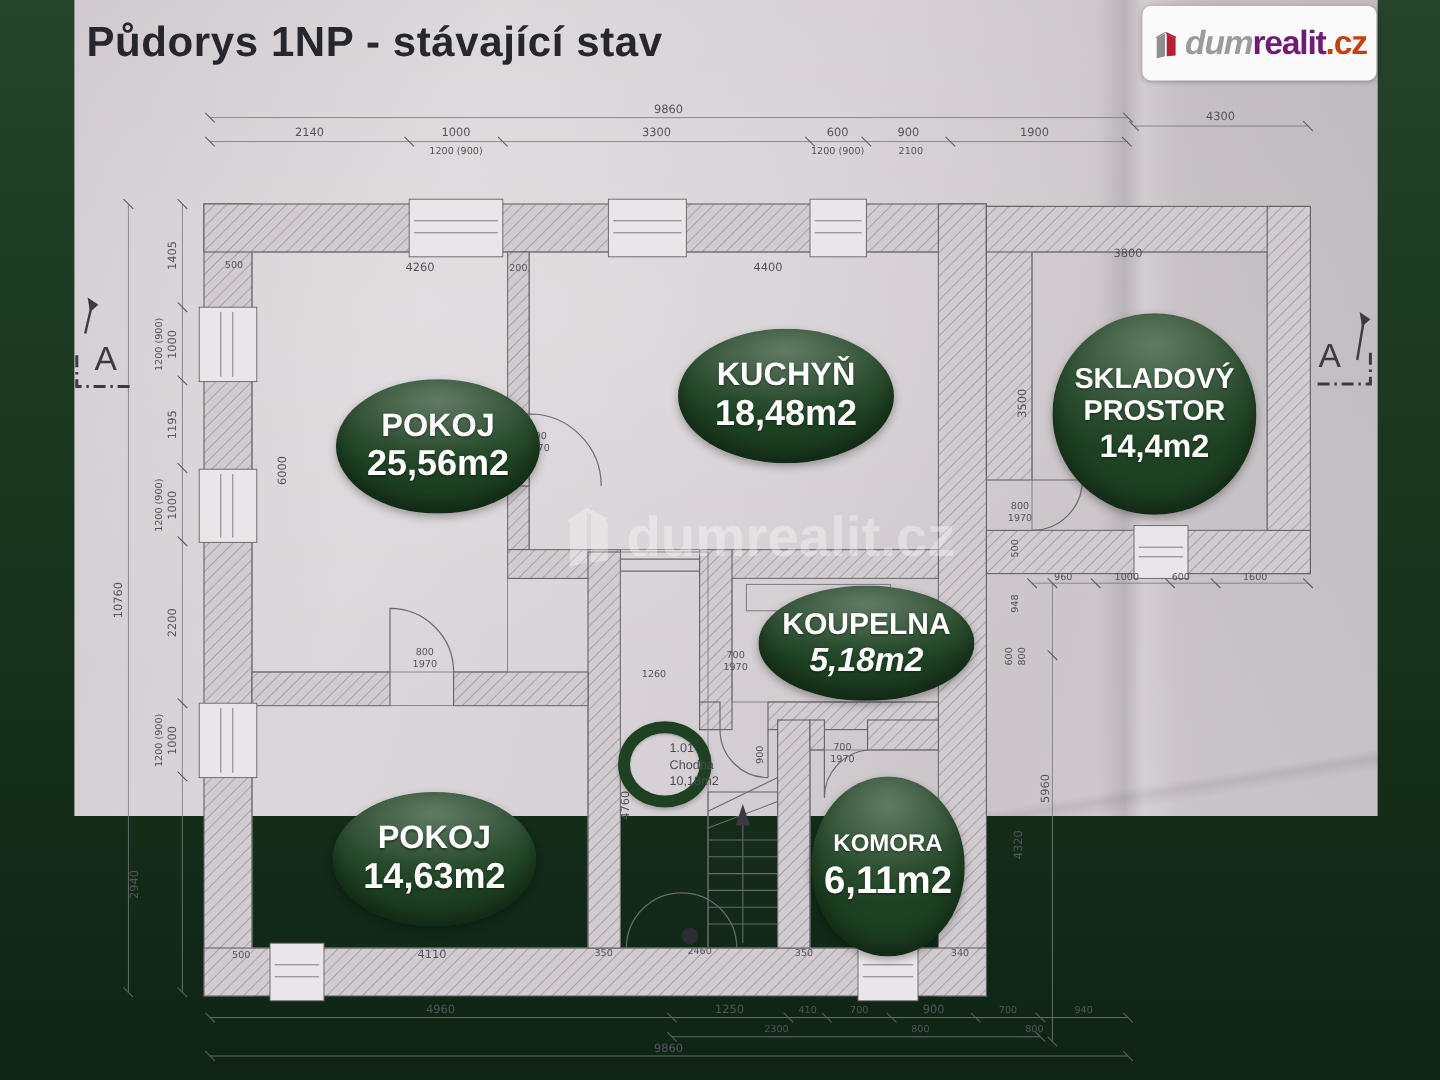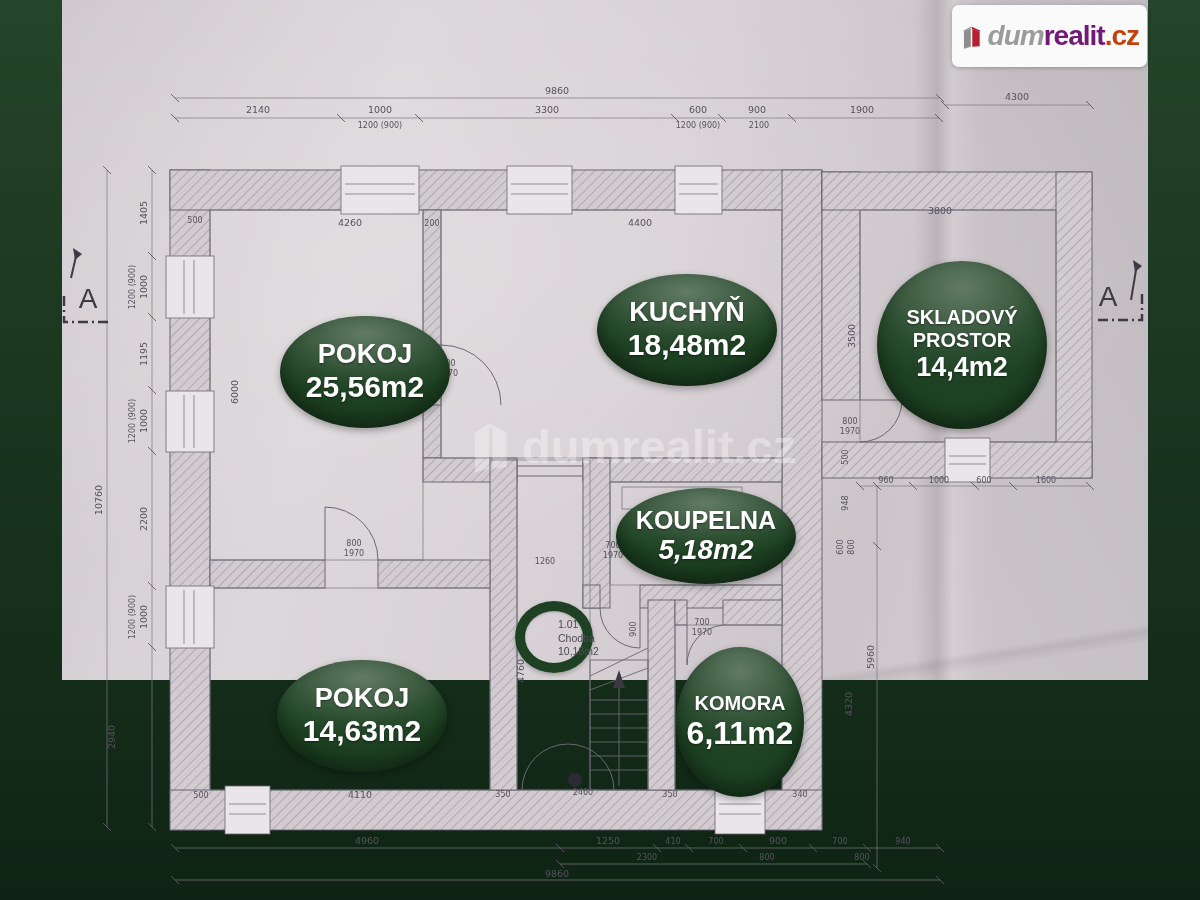--- a/index.html
+++ b/index.html
@@ -55,21 +55,21 @@
   }
   .badge{
     position:absolute;border-radius:50%;
     background:radial-gradient(ellipse 120% 90% at 50% 16%,rgba(255,255,255,.30),rgba(255,255,255,.05) 45%,rgba(0,0,0,0) 62%),#1d4122;
     box-shadow:inset 0 -10px 16px rgba(0,0,0,.38),0 3px 7px rgba(0,0,0,.30);
     display:flex;flex-direction:column;align-items:center;justify-content:center;
     color:#fff;text-align:center;line-height:1.15;
   }
   .badge .b-name{font-weight:bold;font-size:27px;text-shadow:0 1px 2px rgba(0,0,0,.45);}
   .badge .b-area{font-weight:bold;font-size:30px;text-shadow:0 1px 2px rgba(0,0,0,.45);}
-  .badge.sklad .b-name{font-size:20px;}
+  .badge.sklad .b-name{font-size:24px;}
   .badge.sklad .b-area{font-size:27px;}
   .badge.koupelna .b-name{font-size:25px;}
   .badge.koupelna .b-area{font-size:28px;font-style:italic;}
   .badge.komora .b-name{font-size:20px;}
   .badge.komora .b-area{font-size:32px;}
   .ring-badge{
     position:absolute;left:515px;top:601px;width:78px;height:72px;border-radius:50%;
     border:10px solid #1d4122;box-sizing:border-box;
     box-shadow:0 2px 4px rgba(0,0,0,.25), inset 0 1px 2px rgba(0,0,0,.25);
   }
@@ -276,20 +276,21 @@
       </g>
       <g>
         <text class="secA" x="1046" y="306">A</text>
         <line x1="1069" y1="300" x2="1075" y2="264" stroke="#3c3a44" stroke-width="2"></line>
         <polygon points="1071,260 1080,266 1073,272" fill="#3c3a44"></polygon>
         <path d="M1036,320 L1080,320 L1080,294" stroke="#3c3a44" stroke-width="2.5" fill="none" stroke-dasharray="10 4 2 4"></path>
       </g>
     </svg>
   </div>
 
+  <div class="page-title">Půdorys 1NP - stávající stav</div>
 
   <div class="logo-box">
     <svg width="44" height="48" viewBox="0 0 48 48">
       <polygon points="8,16 22,8 22,46 8,50" fill="#8e8e8e"></polygon>
       <polygon points="25,9 40,16 40,45 25,46" fill="#b51f30"></polygon>
       <polygon points="6,14 22,5 24,6 9,16" fill="#8e8e8e"></polygon>
       <polygon points="24,5 41,13 40,16 24,9" fill="#b51f30"></polygon>
     </svg>
     <div class="logo-word"><span class="p1">dum</span><span class="p2">realit</span><span class="p3">.cz</span></div>
   </div>
@@ -300,30 +301,30 @@
       <polygon points="28,12 44,20 44,56 28,58" fill="#ffffff"></polygon>
       <polygon points="6,18 24,6 44,16 42,20 24,10 9,21" fill="#ffffff"></polygon>
     </svg>
     <span class="wm-text">dumrealit.cz</span>
   </div>
 
   <div class="badge" style="left:280px;top:316px;width:170px;height:112px;">
     <div class="b-name">POKOJ</div>
     <div class="b-area">25,56m2</div>
   </div>
-  <div class="badge" style="left:597px;top:274px;width:180px;height:112px;">
+  <div class="badge" style="left:565px;top:274px;width:180px;height:112px;">
     <div class="b-name">KUCHYŇ</div>
     <div class="b-area">18,48m2</div>
   </div>
   <div class="badge sklad" style="left:877px;top:261px;width:170px;height:168px;">
     <div class="b-name">SKLADOVÝ</div>
     <div class="b-name">PROSTOR</div>
     <div class="b-area">14,4m2</div>
   </div>
-  <div class="badge koupelna" style="left:616px;top:488px;width:180px;height:96px;">
+  <div class="badge koupelna" style="left:632px;top:488px;width:180px;height:96px;">
     <div class="b-name">KOUPELNA</div>
     <div class="b-area">5,18m2</div>
   </div>
   <div class="badge" style="left:277px;top:660px;width:170px;height:112px;">
     <div class="b-name">POKOJ</div>
     <div class="b-area">14,63m2</div>
   </div>
   <div class="badge komora" style="left:676px;top:647px;width:128px;height:150px;">
     <div class="b-name">KOMORA</div>
     <div class="b-area">6,11m2</div>

